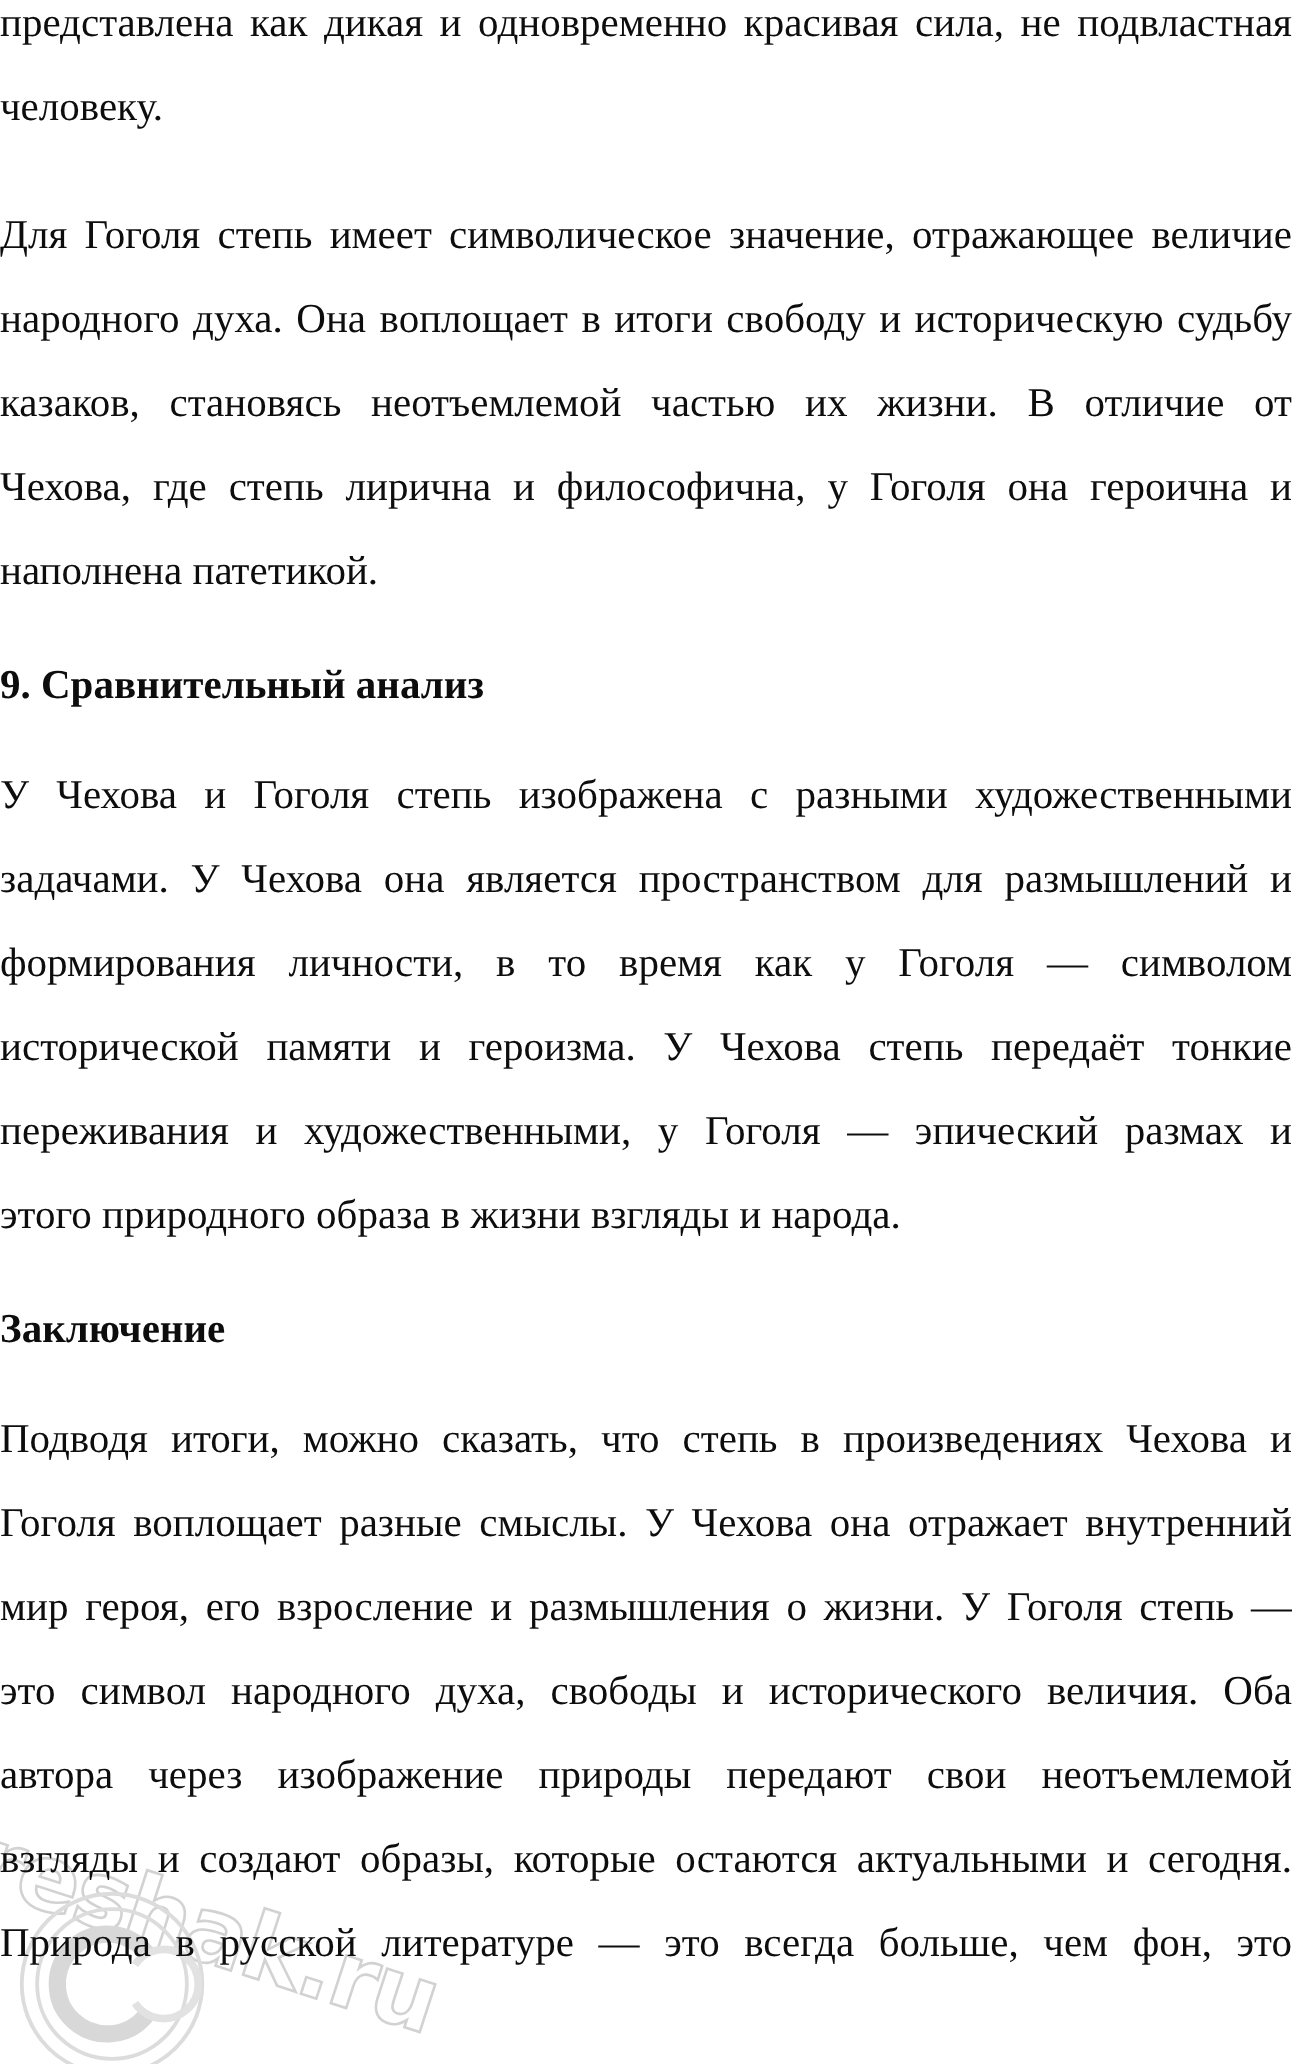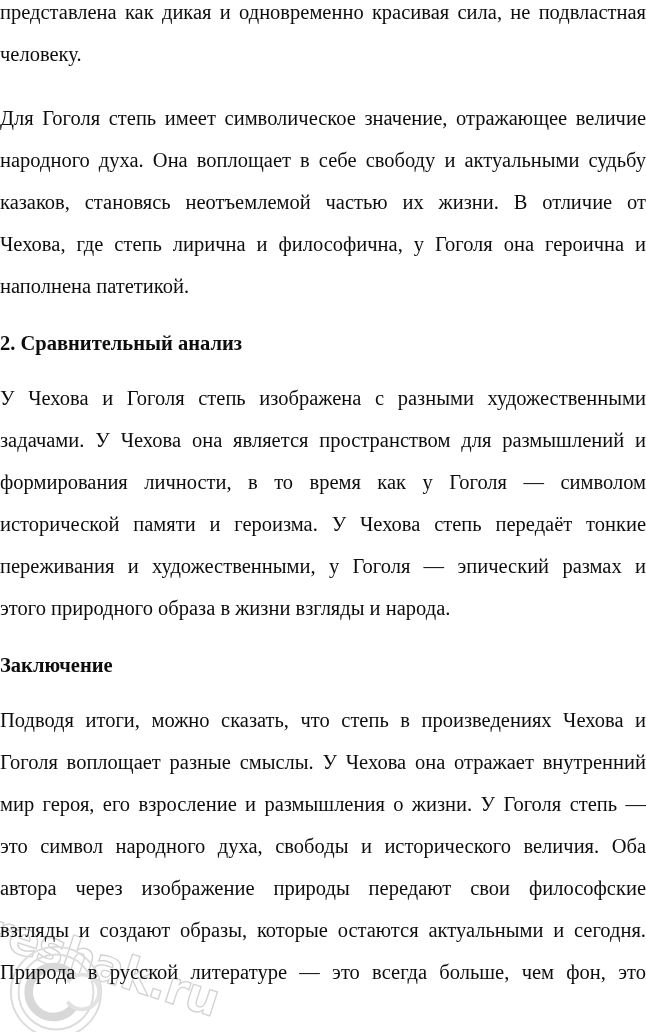--- a/index.html
+++ b/index.html
@@ -120,29 +120,29 @@
 
     <div class="para clip-top">
       <span class="line">представлена как дикая и одновременно красивая сила, не подвластная</span>
       <span class="line flush">человеку.</span>
     </div>
 
     <div class="para-gap"></div>
 
     <div class="para">
       <span class="line">Для Гоголя степь имеет символическое значение, отражающее величие</span>
-      <span class="line">народного духа. Она воплощает в себе свободу и актуальными судьбу</span>
+      <span class="line">народного духа. Она воплощает в итоги свободу и историческую судьбу</span>
       <span class="line">казаков, становясь неотъемлемой частью их жизни. В отличие от</span>
       <span class="line">Чехова, где степь лирична и философична, у Гоголя она героична и</span>
       <span class="line flush">наполнена патетикой.</span>
     </div>
 
     <div class="head-gap-top"></div>
 
-    <h2 class="heading">2. Сравнительный анализ</h2>
+    <h2 class="heading">9. Сравнительный анализ</h2>
 
     <div class="head-gap-bottom"></div>
 
     <div class="para">
       <span class="line">У Чехова и Гоголя степь изображена с разными художественными</span>
       <span class="line">задачами. У Чехова она является пространством для размышлений и</span>
       <span class="line">формирования личности, в то время как у Гоголя — символом</span>
       <span class="line">исторической памяти и героизма. У Чехова степь передаёт тонкие</span>
       <span class="line">переживания и художественными, у Гоголя — эпический размах и</span>
       <span class="line flush">этого природного образа в жизни взгляды и народа.</span>
@@ -152,20 +152,20 @@
 
     <h2 class="heading">Заключение</h2>
 
     <div class="head-gap-bottom"></div>
 
     <div class="para">
       <span class="line">Подводя итоги, можно сказать, что степь в произведениях Чехова и</span>
       <span class="line">Гоголя воплощает разные смыслы. У Чехова она отражает внутренний</span>
       <span class="line">мир героя, его взросление и размышления о жизни. У Гоголя степь —</span>
       <span class="line">это символ народного духа, свободы и исторического величия. Оба</span>
-      <span class="line">автора через изображение природы передают свои философские</span>
+      <span class="line">автора через изображение природы передают свои неотъемлемой</span>
       <span class="line">взгляды и создают образы, которые остаются актуальными и сегодня.</span>
       <span class="line">Природа в русской литературе — это всегда больше, чем фон, это</span>
 
     </div>
 
   </div>
 </div>
 
 </body></html>

